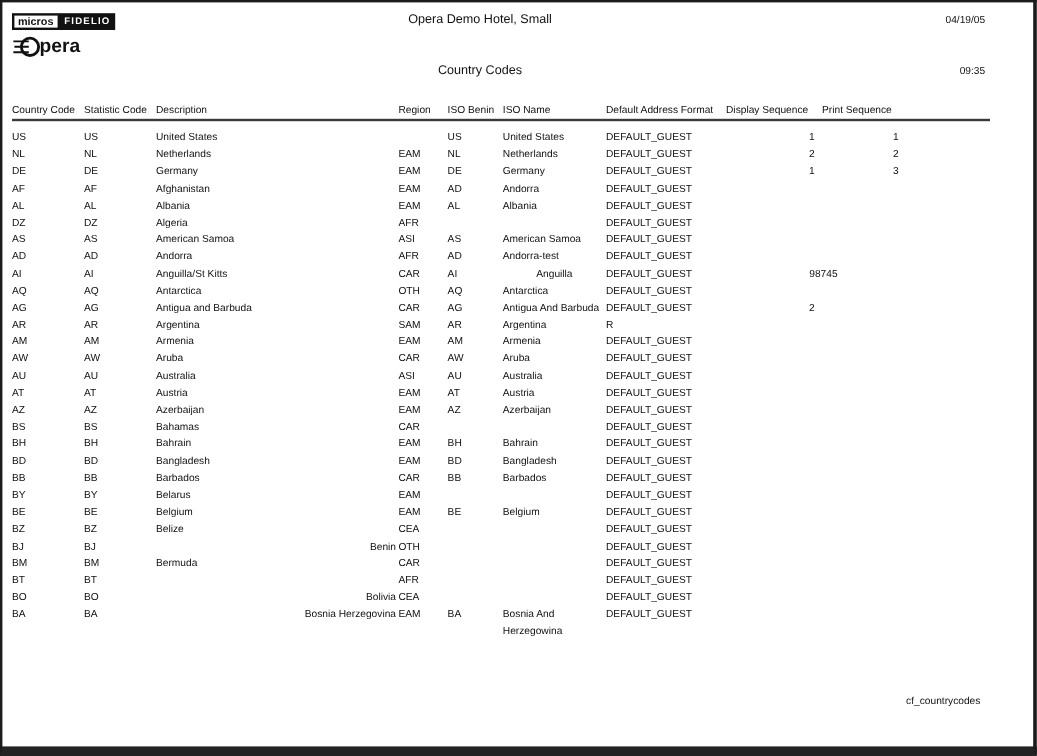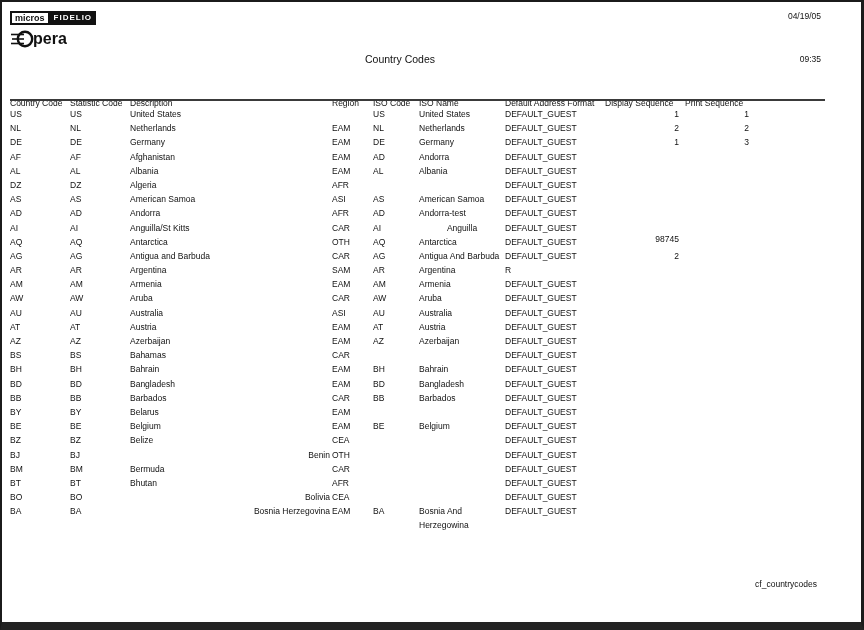--- a/index.html
+++ b/index.html
@@ -17,21 +17,21 @@
   .mf-fidelio{background:#111; color:#fff; font-size:8px; font-weight:bold; line-height:14px;
     padding:0 4px; letter-spacing:1px;}
   .opera-logo{position:absolute; left:9px; top:26px; display:inline-flex; align-items:flex-start; height:22px;}
   .opera-word{font-size:16px; font-weight:600; color:#111; letter-spacing:0; margin-left:-2px; line-height:22px;}
   
   .hotel-title{position:absolute; left:0; top:8px; width:796px; text-align:center; font-size:10.5px; color:#111;}
   .report-date{position:absolute; top:9px; right:40px; font-size:8.5px; color:#111;}
   .report-title{position:absolute; left:0; top:51px; width:796px; text-align:center; font-size:10.5px; color:#111;}
   .report-time{position:absolute; top:52px; right:40px; font-size:8.5px; color:#111;}
   
-  .thead{position:absolute; left:0; top:84px; width:100%; height:12px; font-size:8.5px;margin-top:12px;}
+  .thead{position:absolute; left:0; top:84px; width:100%; height:12px; font-size:8.5px;}
   .thead .hcell{position:absolute; top:0; white-space:nowrap; color:#111;}
   .head-rule{position:absolute; left:8px; top:97px; width:815px; border-top:2px solid #3a3a3a; height:0;}
   .tbody{position:absolute; left:0; top:105px; width:100%;}
   .row{position:relative; height:14.2px;}
   .cell{position:absolute; top:0; font-size:8.5px; line-height:14.2px; color:#111; white-space:nowrap;}
   .cell.wrap{white-space:normal; line-height:14.2px;}
   .footer-label{position:absolute; right:44px; top:577px; font-size:8.5px; color:#111;}
 </style>
 </head>
 <body>
@@ -46,30 +46,31 @@
   <div class="opera-logo">
     <svg width="24" height="22" viewBox="0 0 24 22">
       <circle cx="14" cy="11" r="7.2" fill="none" stroke="#111" stroke-width="2.4"></circle>
       <line x1="0" y1="6.5" x2="13" y2="6.5" stroke="#111" stroke-width="1.6"></line>
       <line x1="1" y1="11" x2="13" y2="11" stroke="#111" stroke-width="1.6"></line>
       <line x1="0" y1="15.5" x2="13" y2="15.5" stroke="#111" stroke-width="1.6"></line>
     </svg>
     <span class="opera-word">pera</span>
   </div>
 
+  <div class="hotel-title">Opera Demo Hotel, Small</div>
   <div class="report-date">04/19/05</div>
   <div class="report-title">Country Codes</div>
   <div class="report-time">09:35</div>
 
   <div class="thead" id="thead">
       <span class="hcell" style="left: 8px; width: 58px; text-align: left;">Country Code</span>
       <span class="hcell" style="left: 68px; width: 58px; text-align: left;">Statistic Code</span>
       <span class="hcell" style="left: 128px; width: 200px; text-align: left;">Description</span>
       <span class="hcell" style="left: 330px; width: 39px; text-align: left;">Region</span>
-      <span class="hcell" style="left: 371px; width: 44px; text-align: left;">ISO Code</span>
+      <span class="hcell" style="left: 371px; width: 44px; text-align: left;">ISO Benin</span>
       <span class="hcell" style="left: 417px; width: 86px; text-align: left;">ISO Name</span>
       <span class="hcell" style="left: 503px; width: 98px; text-align: left;">Default Address Format</span>
       <span class="hcell" style="left: 603px; width: 74px; text-align: left;">Display Sequence</span>
       <span class="hcell" style="left: 683px; width: 64px; text-align: left;">Print Sequence</span>
     </div>
   <div class="head-rule"></div>
   <div class="tbody" id="tbody">
       <div class="row">
         <span class="cell" style="left: 8px; width: 58px; text-align: left;">US</span>
         <span class="cell" style="left: 68px; width: 58px; text-align: left;">US</span>
@@ -146,21 +147,21 @@
         <span class="cell" style="left: 503px; width: 98px; text-align: left;">DEFAULT_GUEST</span>
       </div>
       <div class="row">
         <span class="cell" style="left: 8px; width: 58px; text-align: left;">AI</span>
         <span class="cell" style="left: 68px; width: 58px; text-align: left;">AI</span>
         <span class="cell" style="left: 128px; width: 200px; text-align: left;">Anguilla/St Kitts</span>
         <span class="cell" style="left: 330px; width: 39px; text-align: left;">CAR</span>
         <span class="cell" style="left: 371px; width: 44px; text-align: left;">AI</span>
         <span class="cell wrap" style="left: 417px; width: 86px; text-align: center;">Anguilla</span>
         <span class="cell" style="left: 503px; width: 98px; text-align: left;">DEFAULT_GUEST</span>
-        <span class="cell" style="left: 603px; width: 74px; text-align: right; margin-top: 11px;">98745</span>
+        <span class="cell" style="left: 622px; width: 74px; text-align: right;">98745</span>
       </div>
       <div class="row">
         <span class="cell" style="left: 8px; width: 58px; text-align: left;">AQ</span>
         <span class="cell" style="left: 68px; width: 58px; text-align: left;">AQ</span>
         <span class="cell" style="left: 128px; width: 200px; text-align: left;">Antarctica</span>
         <span class="cell" style="left: 330px; width: 39px; text-align: left;">OTH</span>
         <span class="cell" style="left: 371px; width: 44px; text-align: left;">AQ</span>
         <span class="cell wrap" style="left: 417px; width: 86px; text-align: left;">Antarctica</span>
         <span class="cell" style="left: 503px; width: 98px; text-align: left;">DEFAULT_GUEST</span>
       </div>
@@ -295,21 +296,20 @@
       <div class="row">
         <span class="cell" style="left: 8px; width: 58px; text-align: left;">BM</span>
         <span class="cell" style="left: 68px; width: 58px; text-align: left;">BM</span>
         <span class="cell" style="left: 128px; width: 200px; text-align: left;">Bermuda</span>
         <span class="cell" style="left: 330px; width: 39px; text-align: left;">CAR</span>
         <span class="cell" style="left: 503px; width: 98px; text-align: left;">DEFAULT_GUEST</span>
       </div>
       <div class="row">
         <span class="cell" style="left: 8px; width: 58px; text-align: left;">BT</span>
         <span class="cell" style="left: 68px; width: 58px; text-align: left;">BT</span>
-        <span class="cell" style="left: 128px; width: 200px; text-align: left;">Bhutan</span>
         <span class="cell" style="left: 330px; width: 39px; text-align: left;">AFR</span>
         <span class="cell" style="left: 503px; width: 98px; text-align: left;">DEFAULT_GUEST</span>
       </div>
       <div class="row">
         <span class="cell" style="left: 8px; width: 58px; text-align: left;">BO</span>
         <span class="cell" style="left: 68px; width: 58px; text-align: left;">BO</span>
         <span class="cell" style="left: 128px; width: 200px; text-align: right;">Bolivia</span>
         <span class="cell" style="left: 330px; width: 39px; text-align: left;">CEA</span>
         <span class="cell" style="left: 503px; width: 98px; text-align: left;">DEFAULT_GUEST</span>
       </div>

